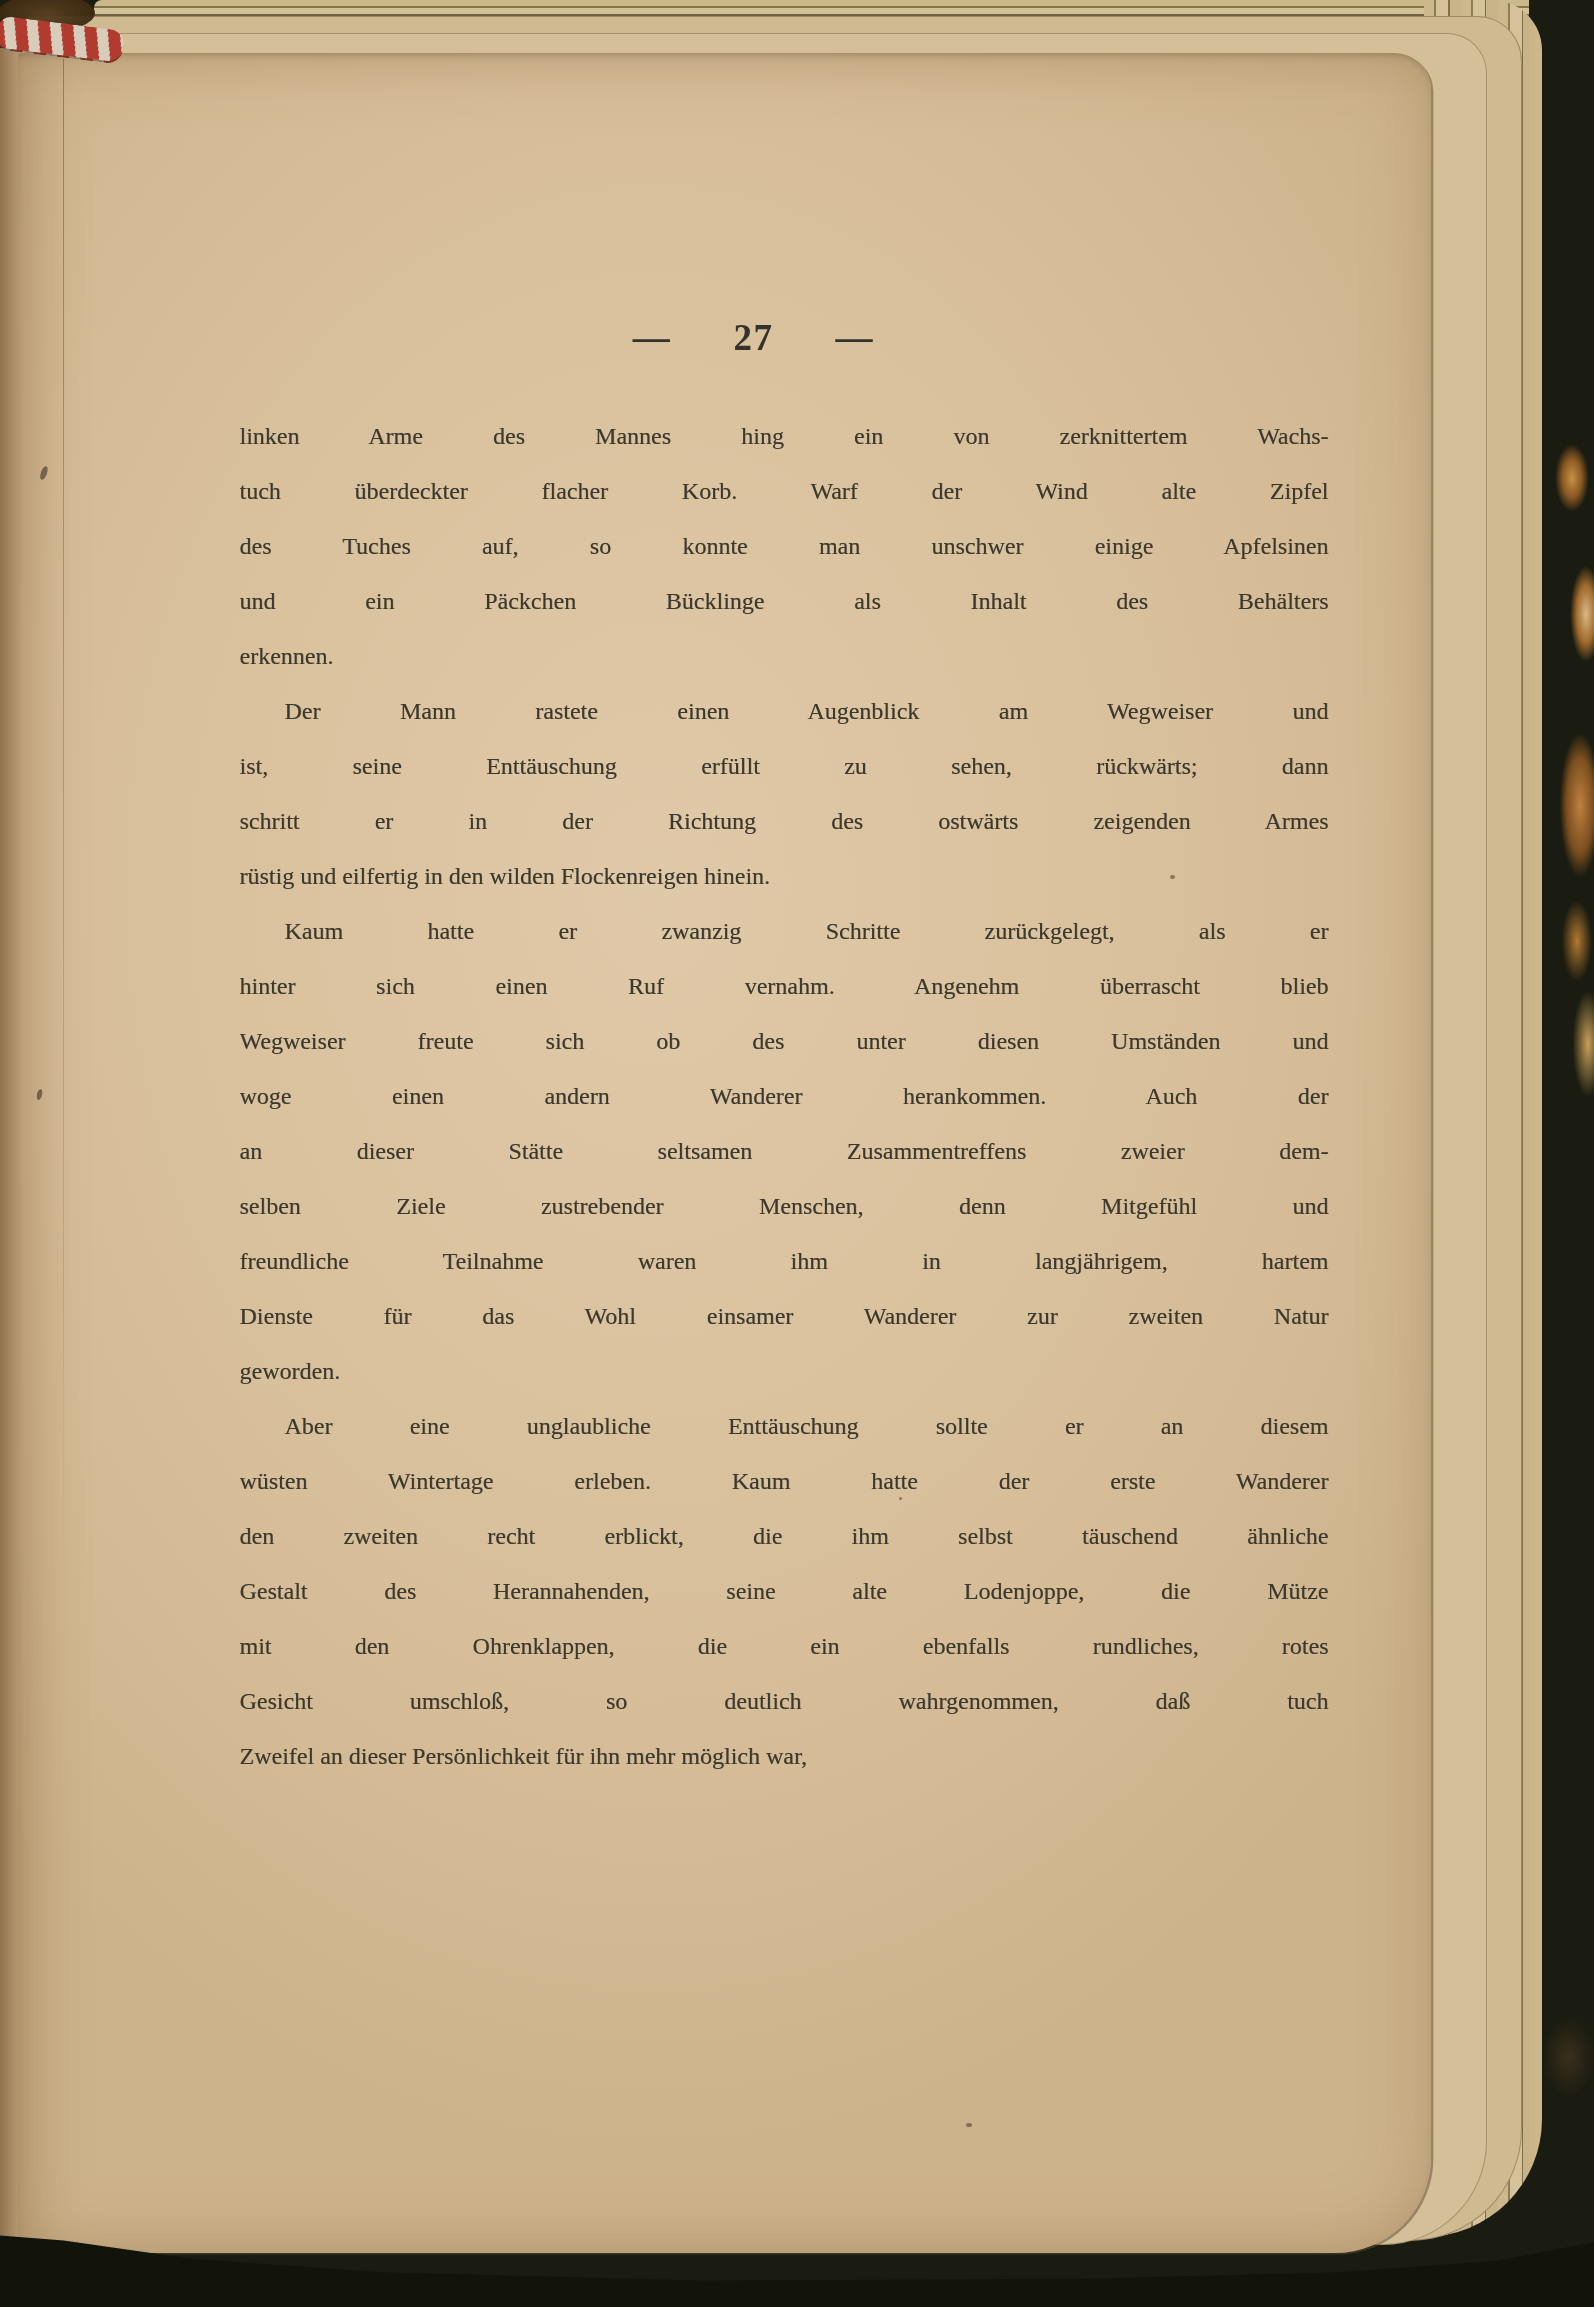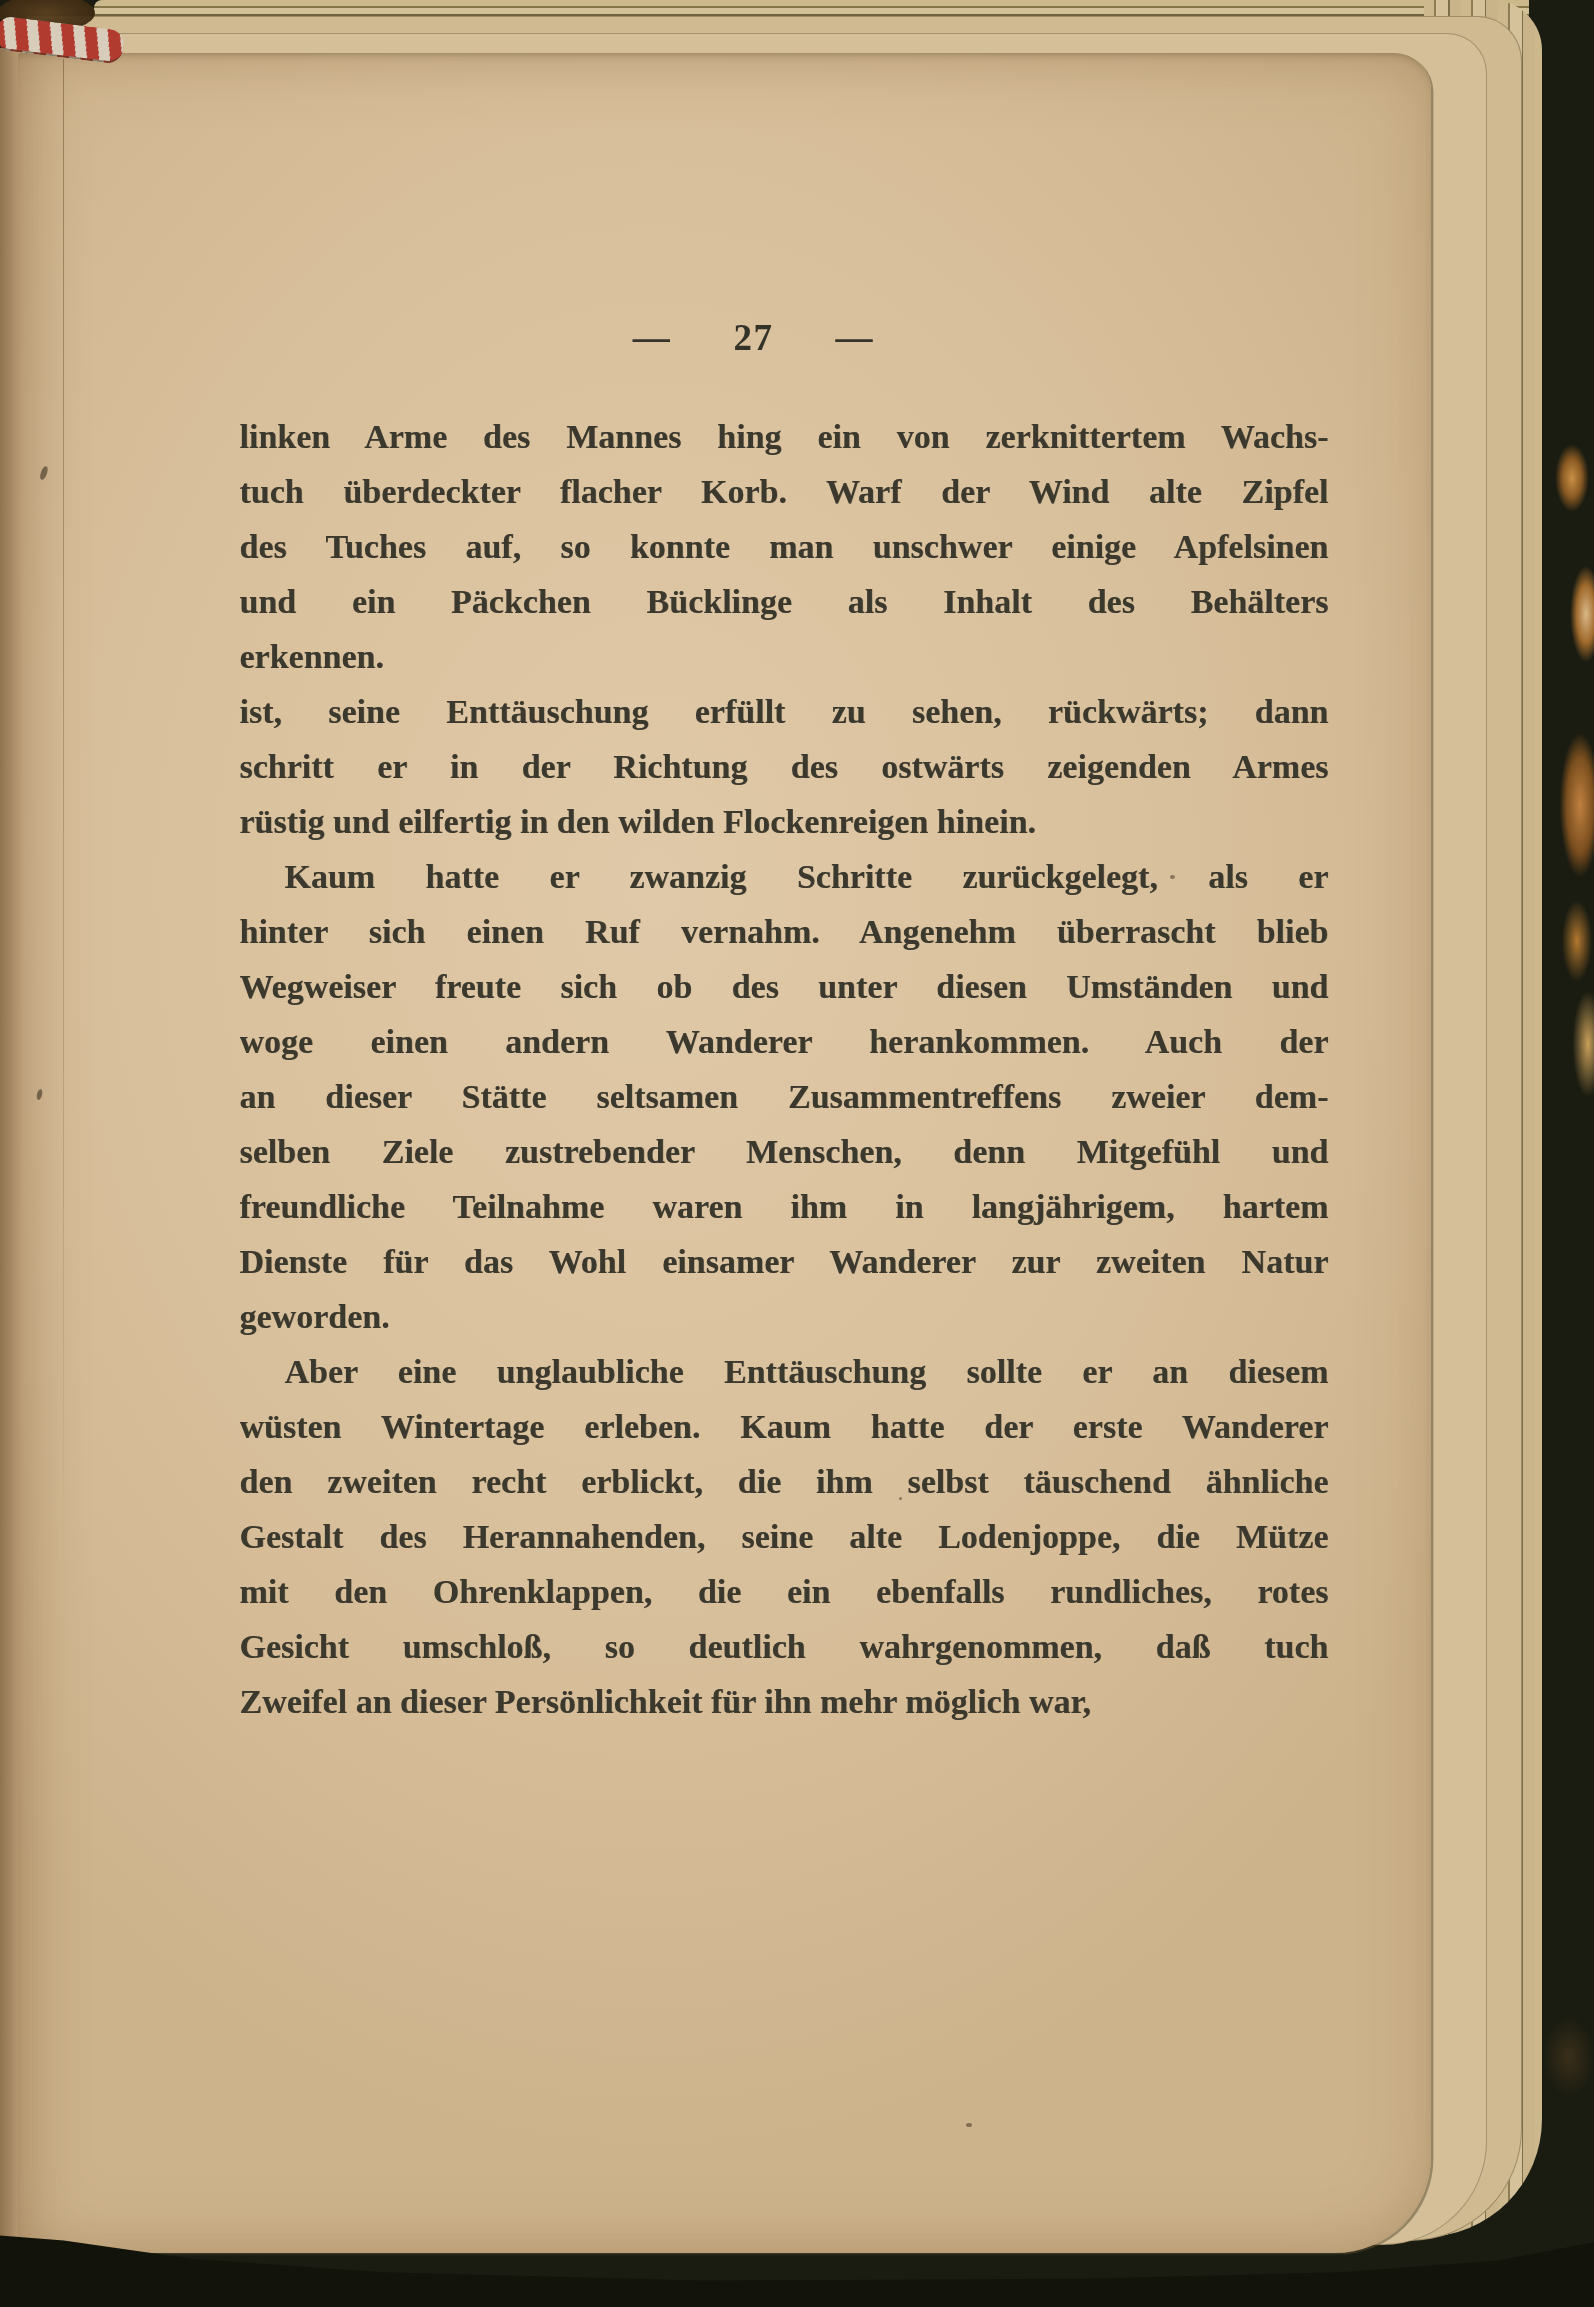--- a/index.html
+++ b/index.html
@@ -66,21 +66,21 @@
   .page-header{
     position:absolute;left:222px;top:263px;width:1028px;
     display:flex;justify-content:center;align-items:center;gap:62px;
     color:#34332a;font-size:37px;font-weight:700;letter-spacing:1.6px;
   }
   .text-lines{
     position:absolute;left:222px;top:356px;width:1089px;
   }
   .line{
     height:55px;line-height:55px;
-    font-size:34px;font-weight:700;color:#3b392e;
+    font-size:24px;font-weight:400;color:#3b392e;
     text-align:justify;text-align-last:justify;
     overflow:hidden;white-space:normal;
     text-shadow:0.4px 0.4px 0.6px rgba(55,50,35,.45);
   }
   .line.first{text-indent:45px;}
   .line.end{text-align-last:left;}
   .bottom-dark{
     position:absolute;left:0;top:2224px;width:1594px;height:83px;
     background:#12140b;
     clip-path:polygon(0% 14%,4% 20%,12% 42%,24% 58%,44% 68%,68% 66%,84% 58%,94% 44%,100% 22%,100% 100%,0% 100%);
@@ -124,20 +124,21 @@
     <span>—</span>
   </div>
 
   <div class="text-lines">
     <div class="line">linken Arme des Mannes hing ein von zerknittertem Wachs-</div>
     <div class="line">tuch überdeckter flacher Korb. Warf der Wind alte Zipfel</div>
     <div class="line">des Tuches auf, so konnte man unschwer einige Apfelsinen</div>
     <div class="line">und ein Päckchen Bücklinge als Inhalt des Behälters</div>
     <div class="line end">erkennen.</div>
 
+    <div class="line first">Der Mann rastete einen Augenblick am Wegweiser und</div>
     <div class="line">ist, seine Enttäuschung erfüllt zu sehen, rückwärts; dann</div>
     <div class="line">schritt er in der Richtung des ostwärts zeigenden Armes</div>
     <div class="line end">rüstig und eilfertig in den wilden Flockenreigen hinein.</div>
 
     <div class="line first">Kaum hatte er zwanzig Schritte zurückgelegt, als er</div>
     <div class="line">hinter sich einen Ruf vernahm. Angenehm überrascht blieb</div>
     <div class="line">Wegweiser freute sich ob des unter diesen Umständen und</div>
     <div class="line">woge einen andern Wanderer herankommen. Auch der</div>
     <div class="line">an dieser Stätte seltsamen Zusammentreffens zweier dem-</div>
     <div class="line">selben Ziele zustrebender Menschen, denn Mitgefühl und</div>

